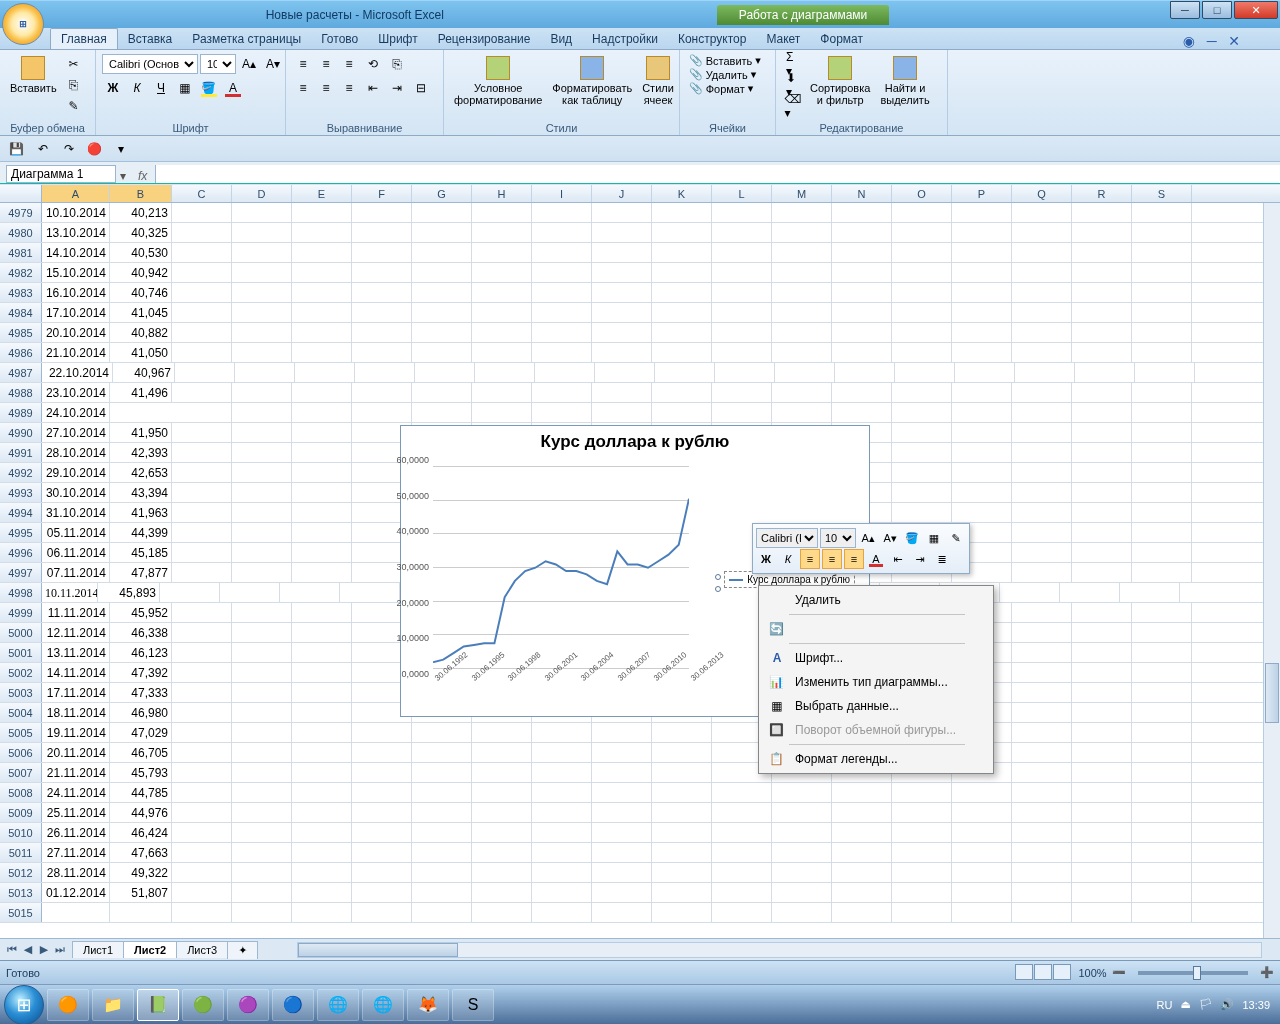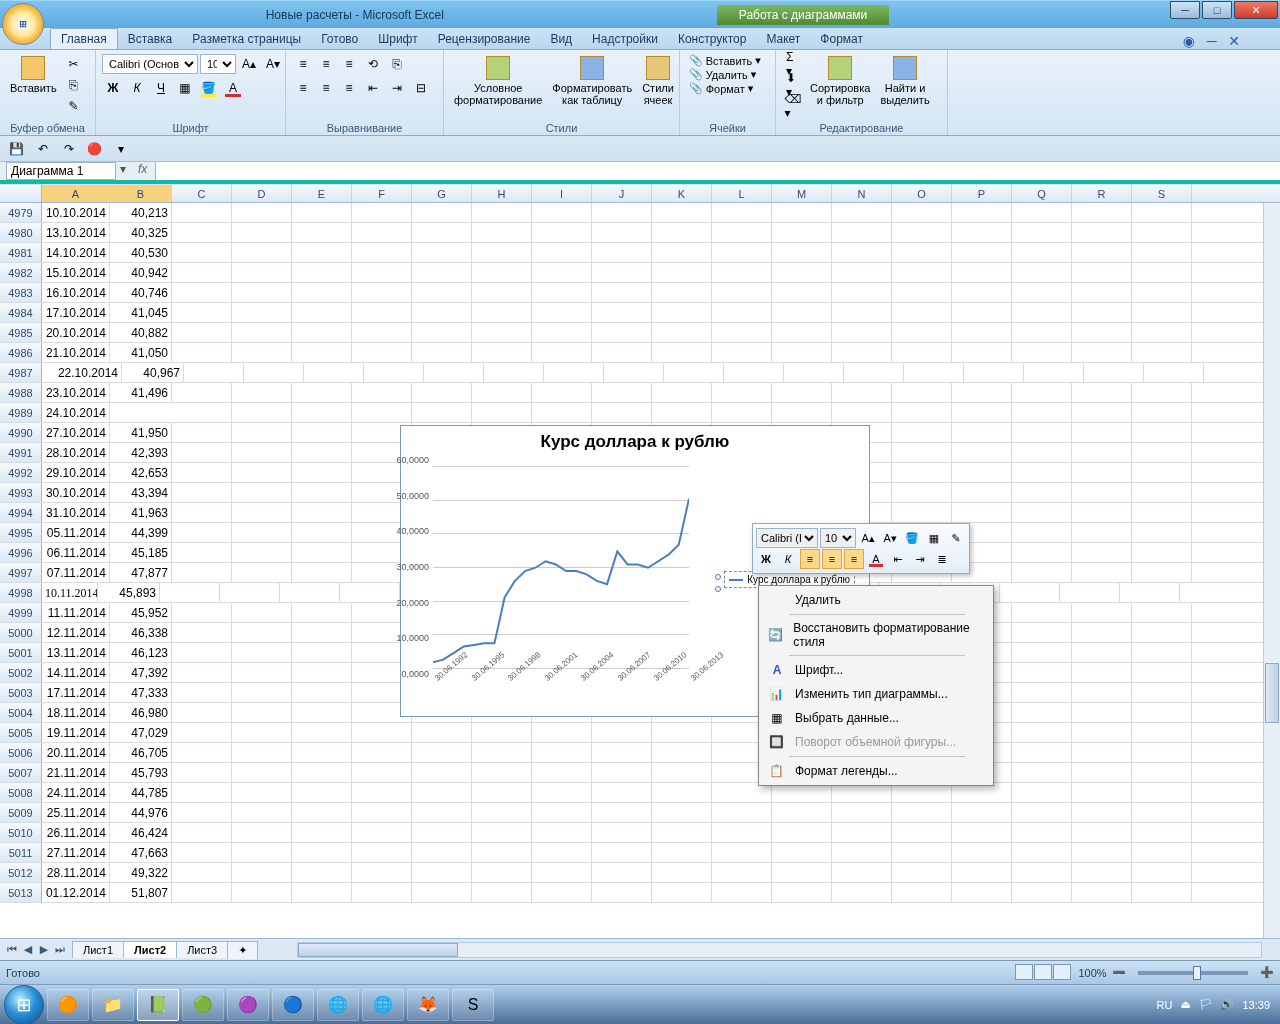--- a/index.html
+++ b/index.html
@@ -32,21 +32,21 @@
 .font-row { display: flex; gap: 2px; align-items: center; }
 .font-sel { border: 1px solid #9ab5d0; background: #fff; font-size: 11px; padding: 1px 2px; height: 20px; }
 .align-grid { display: grid; grid-template-columns: repeat(3,22px); gap: 1px; }
 .cells-col { display: flex; flex-direction: column; font-size: 11px; gap: 1px; }
 .cells-col div { display: flex; align-items: center; gap: 3px; padding: 0 3px; cursor: pointer; }
 
 
 .qat { height: 26px; background: linear-gradient(#dbe9f6,#cfe1f1); border-bottom: 1px solid #a5c0da; display: flex; align-items: center; padding-left: 6px; gap: 4px; font-size: 12px; }
 
 
-.fbar { height: 22px; background: #e6eef6; border-bottom: 4px solid #14b8a6; display: flex; align-items: flex-start; font-size: 12px; }
+.fbar { height: 22px; background: #e6eef6; border-bottom: 1px solid #14b8a6; display: flex; align-items: flex-end; font-size: 12px; }
 .namebox { width: 110px; border: 1px solid #9ab5d0; background: #fff; padding: 1px 4px; margin-left: 6px; }
 .fbar .fx { margin: 0 8px; font-style: italic; color: #666; }
 .fbar input { flex: 1; border: none; background: #fff; border-left: 1px solid #9ab5d0; padding: 2px 4px; font-size: 12px; }
 
 
 .grid-wrap { position: absolute; top: 185px; bottom: 46px; left: 0; right: 0; background: #fff; overflow: hidden; }
 .colheads { display: flex; background: linear-gradient(#f5f9fd,#dce8f4); border-bottom: 1px solid #9db8d2; height: 18px; font-size: 11px; }
 .rowhead-corner { width: 42px; border-right: 1px solid #9db8d2; background: linear-gradient(#f5f9fd,#dce8f4); }
 .colhead { border-right: 1px solid #c2d4e5; text-align: center; line-height: 18px; color: #2f4d6b; }
 .colhead.sel { background: #f9d27f; }
@@ -475,21 +475,21 @@
         <div class="cell" style="width: 60px;"></div>
         <div class="cell" style="width: 60px;"></div>
         <div class="cell" style="width: 60px;"></div>
         <div class="cell" style="width: 60px;"></div>
         <div class="cell" style="width: 60px;"></div>
         <div class="cell" style="width: 60px;"></div>
         <div class="cell" style="width: 60px;"></div>
       </div>
       <div class="row">
         <div class="rowhead">4987</div>
-        <div class="cell" style="width: 80px;">22.10.2014</div>
+        <div class="cell" style="width: 71px;">22.10.2014</div>
         <div class="cell" style="width: 62px;">40,967</div>
         <div class="cell" style="width: 60px;"></div>
         <div class="cell" style="width: 60px;"></div>
         <div class="cell" style="width: 60px;"></div>
         <div class="cell" style="width: 60px;"></div>
         <div class="cell" style="width: 60px;"></div>
         <div class="cell" style="width: 60px;"></div>
         <div class="cell" style="width: 60px;"></div>
         <div class="cell" style="width: 60px;"></div>
         <div class="cell" style="width: 60px;"></div>
@@ -1049,20 +1049,42 @@
         <div class="cell" style="width: 60px;"></div>
         <div class="cell" style="width: 60px;"></div>
         <div class="cell" style="width: 60px;"></div>
         <div class="cell" style="width: 60px;"></div>
         <div class="cell" style="width: 60px;"></div>
       </div>
       <div class="row">
         <div class="rowhead">5013</div>
         <div class="cell" style="width: 68px;">01.12.2014</div>
         <div class="cell" style="width: 62px;">51,807</div>
+        <div class="cell" style="width: 60px;"></div>
+        <div class="cell" style="width: 60px;"></div>
+        <div class="cell" style="width: 60px;"></div>
+        <div class="cell" style="width: 60px;"></div>
+        <div class="cell" style="width: 60px;"></div>
+        <div class="cell" style="width: 60px;"></div>
+        <div class="cell" style="width: 60px;"></div>
+        <div class="cell" style="width: 60px;"></div>
+        <div class="cell" style="width: 60px;"></div>
+        <div class="cell" style="width: 60px;"></div>
+        <div class="cell" style="width: 60px;"></div>
+        <div class="cell" style="width: 60px;"></div>
+        <div class="cell" style="width: 60px;"></div>
+        <div class="cell" style="width: 60px;"></div>
+        <div class="cell" style="width: 60px;"></div>
+        <div class="cell" style="width: 60px;"></div>
+        <div class="cell" style="width: 60px;"></div>
+      </div>
+      <div class="row">
+        <div class="rowhead">5015</div>
+        <div class="cell" style="width: 68px;"></div>
+        <div class="cell" style="width: 62px;"></div>
         <div class="cell" style="width: 60px;"></div>
         <div class="cell" style="width: 60px;"></div>
         <div class="cell" style="width: 60px;"></div>
         <div class="cell" style="width: 60px;"></div>
         <div class="cell" style="width: 60px;"></div>
         <div class="cell" style="width: 60px;"></div>
         <div class="cell" style="width: 60px;"></div>
         <div class="cell" style="width: 60px;"></div>
         <div class="cell" style="width: 60px;"></div>
         <div class="cell" style="width: 60px;"></div>
@@ -1150,21 +1172,20 @@
   </div>
 
   <div class="ctxmenu" style="top:400px">
     <div class="item">
         <span class="mico"></span>
         <span>Удалить</span>
       </div>
     <hr>
     <div class="item">
         <span class="mico">🔄</span>
-        <span>Восстановить форматирование стиля</span>
       </div>
     <hr>
     <div class="item">
         <span class="mico" style="color:#2a5cab;font-weight:bold">A</span>
         <span>Шрифт...</span>
       </div>
     <div class="item">
         <span class="mico">📊</span>
         <span>Изменить тип диаграммы...</span>
       </div>

